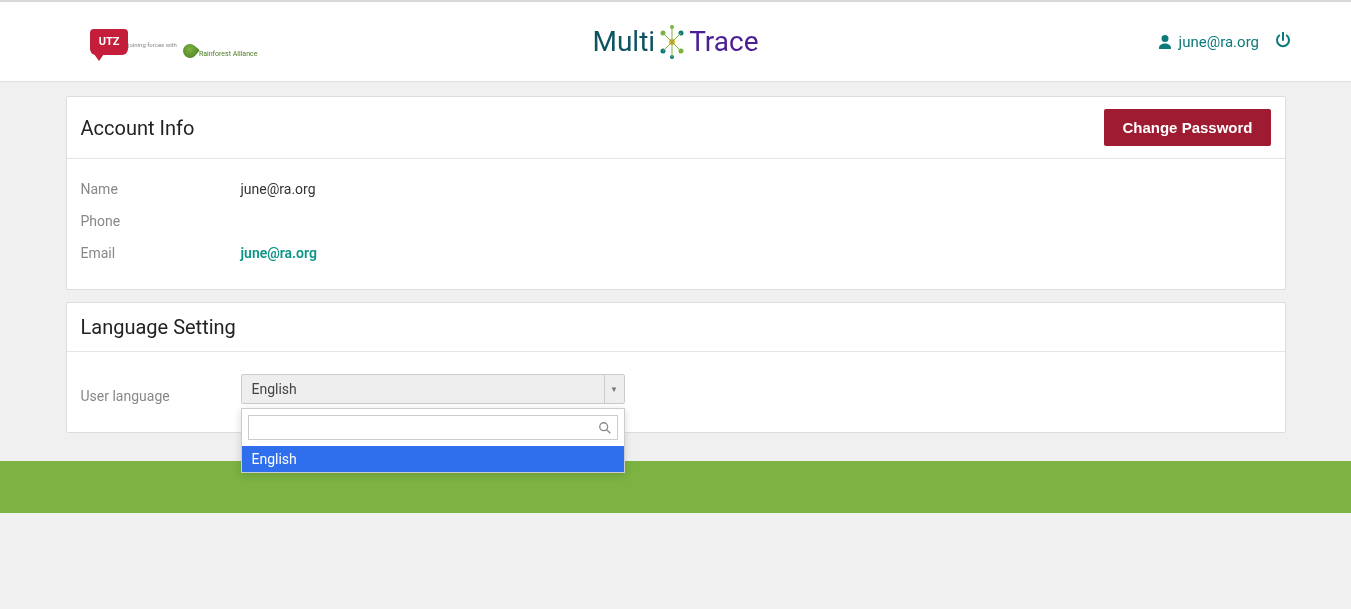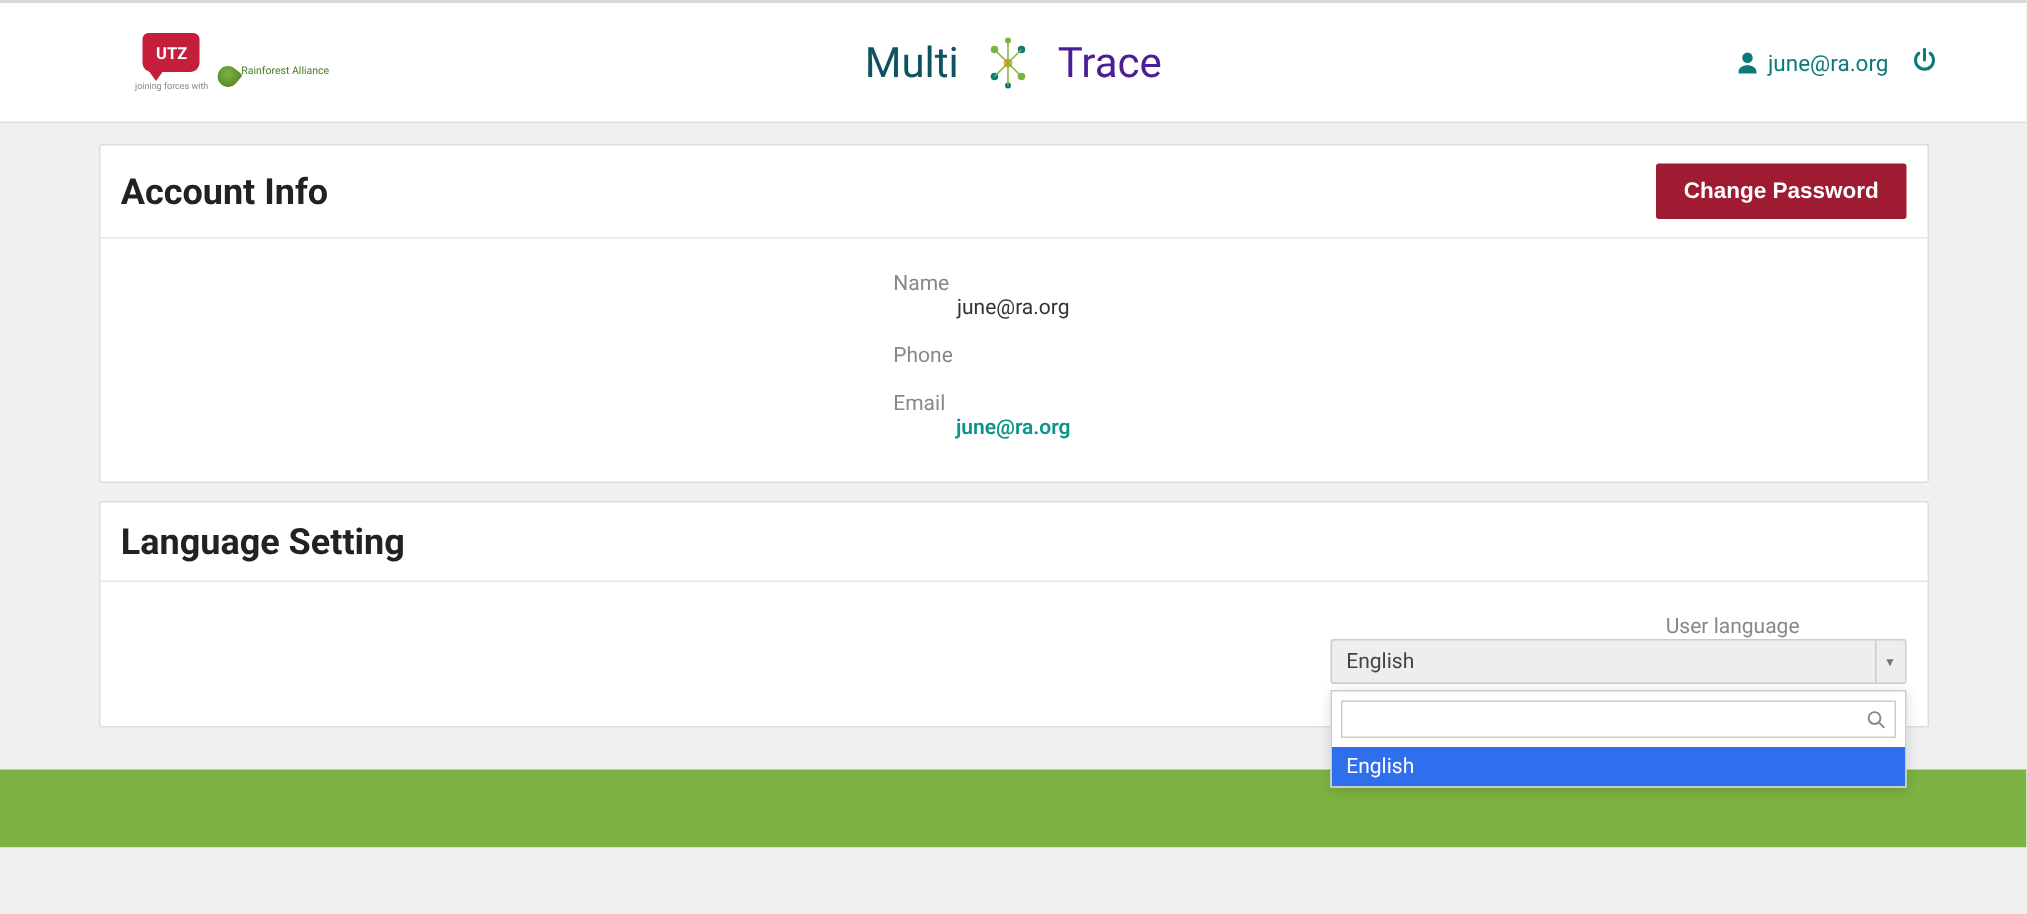--- a/index.html
+++ b/index.html
@@ -21,21 +21,21 @@
       position: relative;
     }
     .header-left {
       display: flex;
       align-items: center;
       gap: 6px;
       padding-left: 70px;
     }
     .utz-logo {
       display: flex;
-      flex-direction: column;
+      flex-direction: row;
       align-items: center;
     }
     .utz-flag {
       width: 38px;
       height: 26px;
       background: #c41e3a;
       border-radius: 4px 4px 6px 6px;
       display: flex;
       align-items: center;
       justify-content: center;
@@ -54,42 +54,42 @@
       border-right: 5px solid transparent;
       border-top: 7px solid #c41e3a;
     }
     .utz-sub {
       font-size: 6px;
       color: #888;
       margin-top: 6px;
     }
     .ra-leaf {
       display: flex;
-      align-items: flex-start;
+      align-items: flex-end;
       gap: 2px;
       margin-top: 18px;
     }
     .leaf-icon {
       width: 14px;
       height: 14px;
       background: radial-gradient(circle at 40% 40%, #7cb342, #4a7c1f);
       border-radius: 50% 10% 50% 50%;
       transform: rotate(40deg);
     }
     .ra-text { font-size: 7px; color: #4a7c1f; line-height:1; }
     .center-logo {
       position: absolute;
       left: 50%;
       transform: translateX(-50%);
       display: flex;
       align-items: center;
       font-size: 28px;
       font-weight: 400;
       color: #0d5460;
-      gap: 18px;
+      gap: 2px;
     }
     .center-logo .multi { color: #0d5460; }
     .center-logo .trace { color: #4c1d95; }
     .atom-icon {
       width: 34px;
       height: 42px;
       position: relative;
       margin: 0 -2px;
     }
     .header-right {
@@ -124,43 +124,42 @@
       margin-bottom: 12px;
     }
     .card-header {
       display: flex;
       justify-content: space-between;
       align-items: center;
       padding: 12px 14px;
       border-bottom: 1px solid #e5e5e5;
     }
     .card-title {
-      font-size: 24px;
-      font-weight: 700;
+      font-size: 20px;
+      font-weight: 400;
       color: #222;
       text-align: right;
     }
     .btn-change-pw {
       background: #9e1b32;
       color: #fff;
       border: none;
       padding: 10px 18px;
       font-size: 15px;
       font-weight: 600;
       cursor: pointer;
       border-radius: 2px;
     }
     .card-body {
       padding: 14px 14px 20px 14px;
     }
     .field-row {
       display: flex;
       align-items: center;
       padding: 8px 0;
-      flex-direction: column;
     }
     .field-label {
       width: 160px;
       color: #888;
       font-size: 14px;
     }
     .field-value {
       color: #333;
       font-size: 14px;
     }

